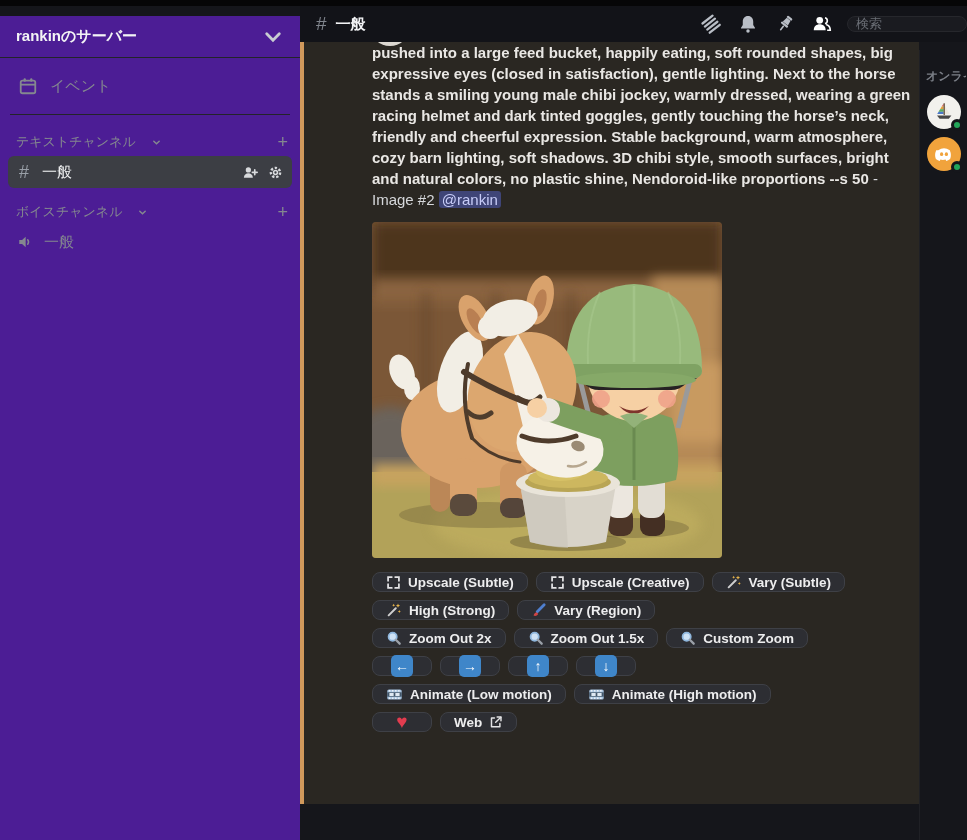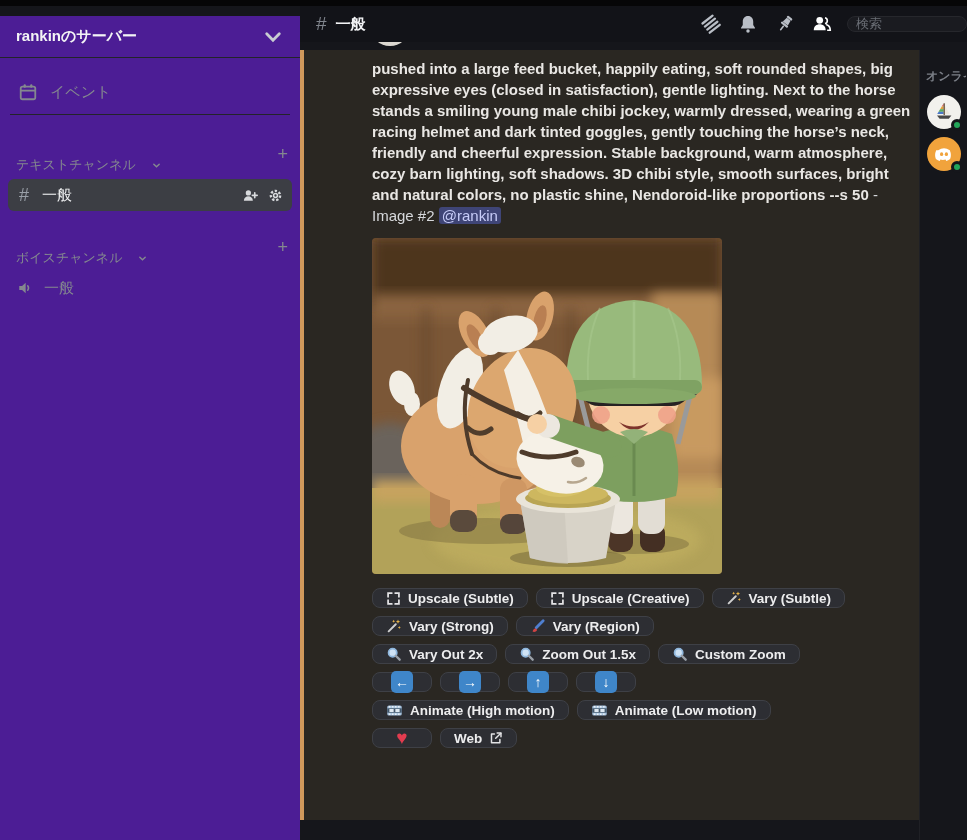--- a/index.html
+++ b/index.html
@@ -10,25 +10,25 @@
   
   .top-strip { position:absolute; left:0; top:0; width:967px; height:6px; background:#060607; z-index:6; }
 
   
   .sidebar { position:absolute; left:0; top:16px; width:300px; height:834px; background:#4c1d95; z-index:3; }
   .server-header { height:42px; display:flex; align-items:center; justify-content:space-between;
     padding:0 16px; border-bottom:1px solid #232428; cursor:pointer; }
   .server-name { color:#f3f4f5; font-size:15px; font-weight:bold; }
   .side-row { display:flex; align-items:center; gap:12px; height:32px; margin:2px 8px; padding:0 10px;
     border-radius:6px; color:#84888f; font-size:15px; cursor:pointer; }
-  .side-row.first { margin-top:12px;align-items:flex-end; }
+  .side-row.first { margin-top:12px; }
   .side-divider { height:1px; background:#232428; margin:12px 10px 4px 10px; }
   .section-head { display:flex; align-items:center; justify-content:space-between;
     padding:14px 12px 4px 16px; color:#84888f; font-size:13px; cursor:pointer; }
-  .section-left { display:flex; align-items:center; gap:16px;margin-top:23px; }
+  .section-left { display:flex; align-items:center; gap:16px; }
   .plus { font-size:18px; line-height:1; color:#84888f; cursor:pointer; }
   .channel-row { display:flex; align-items:center; gap:10px; height:32px; margin:1px 8px; padding:0 8px;
     border-radius:6px; color:#84888f; font-size:15px; cursor:pointer; }
   .channel-row.selected { background:#3c3e44; color:#f3f4f5; }
   .channel-hash { font-size:18px; color:#9aa0a8; width:16px; text-align:center; }
   .channel-actions { margin-left:auto; display:flex; align-items:center; gap:8px; }
 
   
   .topbar { position:absolute; left:300px; top:6px; width:667px; height:36px; background:#121318;
     display:flex; align-items:center; padding-left:16px; z-index:5; }
@@ -37,21 +37,21 @@
   .topbar-icons { margin-left:auto; display:flex; align-items:center; gap:15px; }
   .tb-icon { width:22px; height:22px; cursor:pointer; }
   .searchbox { margin-left:14px; width:120px; height:16px; background:#1a1b20; border:1px solid #26272c;
     border-radius:8px; display:flex; align-items:center; padding:0 8px; color:#6b6f76; font-size:13px; cursor:text; }
 
   
   .avatar-sliver { position:absolute; left:370px; top:6px; width:40px; height:40px; border-radius:50%;
     background:#dcd8d1; z-index:4; }
 
   
-  .message { position:absolute; left:300px; top:50px; width:619px; height:770px; background:#2a2722;
+  .message { position:absolute; left:300px; top:34px; width:619px; height:770px; background:#2a2722;
     border-left:4px solid #d0995c; padding:8px 14px 0 68px; overflow:hidden; z-index:1; }
   .msg-text { width:546px; font-size:15px; line-height:21px; font-weight:bold; color:#e9e7e4; }
   .msg-suffix { font-weight:normal; color:#d6d8db; }
   .mention { background:#3f4577; color:#c7ccf8; border-radius:3px; padding:0 3px; font-weight:500; cursor:pointer; }
   .gen-image { width:350px; height:336px; border-radius:4px; overflow:hidden; margin-top:12px; cursor:pointer; }
 
   .btn-rows { margin-top:14px; }
   .btn-row { display:flex; gap:8px; margin-bottom:8px; }
   .btn { display:inline-flex; align-items:center; justify-content:center; gap:7px; height:20px; padding:0 13px;
     background:#2d2e33; border:1px solid #3e4046; border-radius:8px; color:#ededee; font-size:13.5px;
@@ -316,38 +316,38 @@
       </div>
 
       <div class="btn-row">
         <div class="btn">
           <svg width="16" height="16" viewBox="0 0 18 18">
             <line x1="3" y1="15" x2="11" y2="7" stroke="#cfcfcf" stroke-width="2.2" stroke-linecap="round"></line>
             <path d="M13.5 1.8 L14.2 3.5 L15.9 4.2 L14.2 4.9 L13.5 6.6 L12.8 4.9 L11.1 4.2 L12.8 3.5 Z" fill="#eab64b"></path>
             <path d="M8.6 2 L9.1 3.2 L10.3 3.7 L9.1 4.2 L8.6 5.4 L8.1 4.2 L6.9 3.7 L8.1 3.2 Z" fill="#eab64b"></path>
             <path d="M15 9 L15.5 10.2 L16.7 10.7 L15.5 11.2 L15 12.4 L14.5 11.2 L13.3 10.7 L14.5 10.2 Z" fill="#eab64b"></path>
           </svg>
-          <span>Vary (Strong)</span>
+          <span>High (Strong)</span>
         </div>
         <div class="btn">
           <svg width="16" height="16" viewBox="0 0 18 18">
             <line x1="7" y1="11" x2="14.8" y2="3.2" stroke="#4f7fd0" stroke-width="3.2" stroke-linecap="round"></line>
             <path d="M3 15.6 c0-2.2 1.5-3.6 3.2-4.1 l1.8 1.8 c-0.5 1.8-2 2.9-5 2.3 z" fill="#d04444"></path>
           </svg>
           <span>Vary (Region)</span>
         </div>
       </div>
 
       <div class="btn-row">
         <div class="btn">
           <svg width="16" height="16" viewBox="0 0 18 18">
             <circle cx="7.5" cy="7.5" r="4.6" fill="#cfe2f4" stroke="#8fb7dd" stroke-width="2"></circle>
             <line x1="11" y1="11" x2="15.4" y2="15.4" stroke="#9aa0a8" stroke-width="2.6" stroke-linecap="round"></line>
           </svg>
-          <span>Vary Out 2x</span>
+          <span>Zoom Out 2x</span>
         </div>
         <div class="btn">
           <svg width="16" height="16" viewBox="0 0 18 18">
             <circle cx="7.5" cy="7.5" r="4.6" fill="#cfe2f4" stroke="#8fb7dd" stroke-width="2"></circle>
             <line x1="11" y1="11" x2="15.4" y2="15.4" stroke="#9aa0a8" stroke-width="2.6" stroke-linecap="round"></line>
           </svg>
           <span>Zoom Out 1.5x</span>
         </div>
         <div class="btn">
           <svg width="16" height="16" viewBox="0 0 18 18">
@@ -384,40 +384,40 @@
                 <rect x="3.4" y="5" width="1.8" height="1.4"></rect>
                 <rect x="7" y="5" width="1.8" height="1.4"></rect>
                 <rect x="10.6" y="5" width="1.8" height="1.4"></rect>
                 <rect x="14.2" y="5" width="1.8" height="1.4"></rect>
             <rect x="3.4" y="13.6" width="1.8" height="1.4"></rect>
                 <rect x="7" y="13.6" width="1.8" height="1.4"></rect>
                 <rect x="10.6" y="13.6" width="1.8" height="1.4"></rect>
                 <rect x="14.2" y="13.6" width="1.8" height="1.4"></rect>
               </g>
           </svg>
-          <span>Animate (High motion)</span>
+          <span>Animate (Low motion)</span>
         </div>
         <div class="btn">
           <svg width="17" height="17" viewBox="0 0 20 20">
             <rect x="1.5" y="4" width="17" height="12" rx="2" fill="#a9c4df"></rect>
             <rect x="1.5" y="7.4" width="17" height="5.2" fill="#43576b"></rect>
             <rect x="4" y="8.2" width="5" height="3.6" fill="#dfe9f2"></rect>
               <rect x="11" y="8.2" width="5" height="3.6" fill="#dfe9f2"></rect>
             <g fill="#ffffff">
                 <rect x="3.4" y="5" width="1.8" height="1.4"></rect>
                 <rect x="7" y="5" width="1.8" height="1.4"></rect>
                 <rect x="10.6" y="5" width="1.8" height="1.4"></rect>
                 <rect x="14.2" y="5" width="1.8" height="1.4"></rect>
             <rect x="3.4" y="13.6" width="1.8" height="1.4"></rect>
                 <rect x="7" y="13.6" width="1.8" height="1.4"></rect>
                 <rect x="10.6" y="13.6" width="1.8" height="1.4"></rect>
                 <rect x="14.2" y="13.6" width="1.8" height="1.4"></rect>
               </g>
           </svg>
-          <span>Animate (Low motion)</span>
+          <span>Animate (High motion)</span>
         </div>
       </div>
 
       <div class="btn-row">
         <div class="btn heart-btn">
           <span>♥</span>
         </div>
         <div class="btn">
           <span>Web</span>
           <svg width="14" height="14" viewBox="0 0 18 18" fill="none" stroke="#e4e4e6" stroke-width="1.9" stroke-linecap="round" stroke-linejoin="round">

